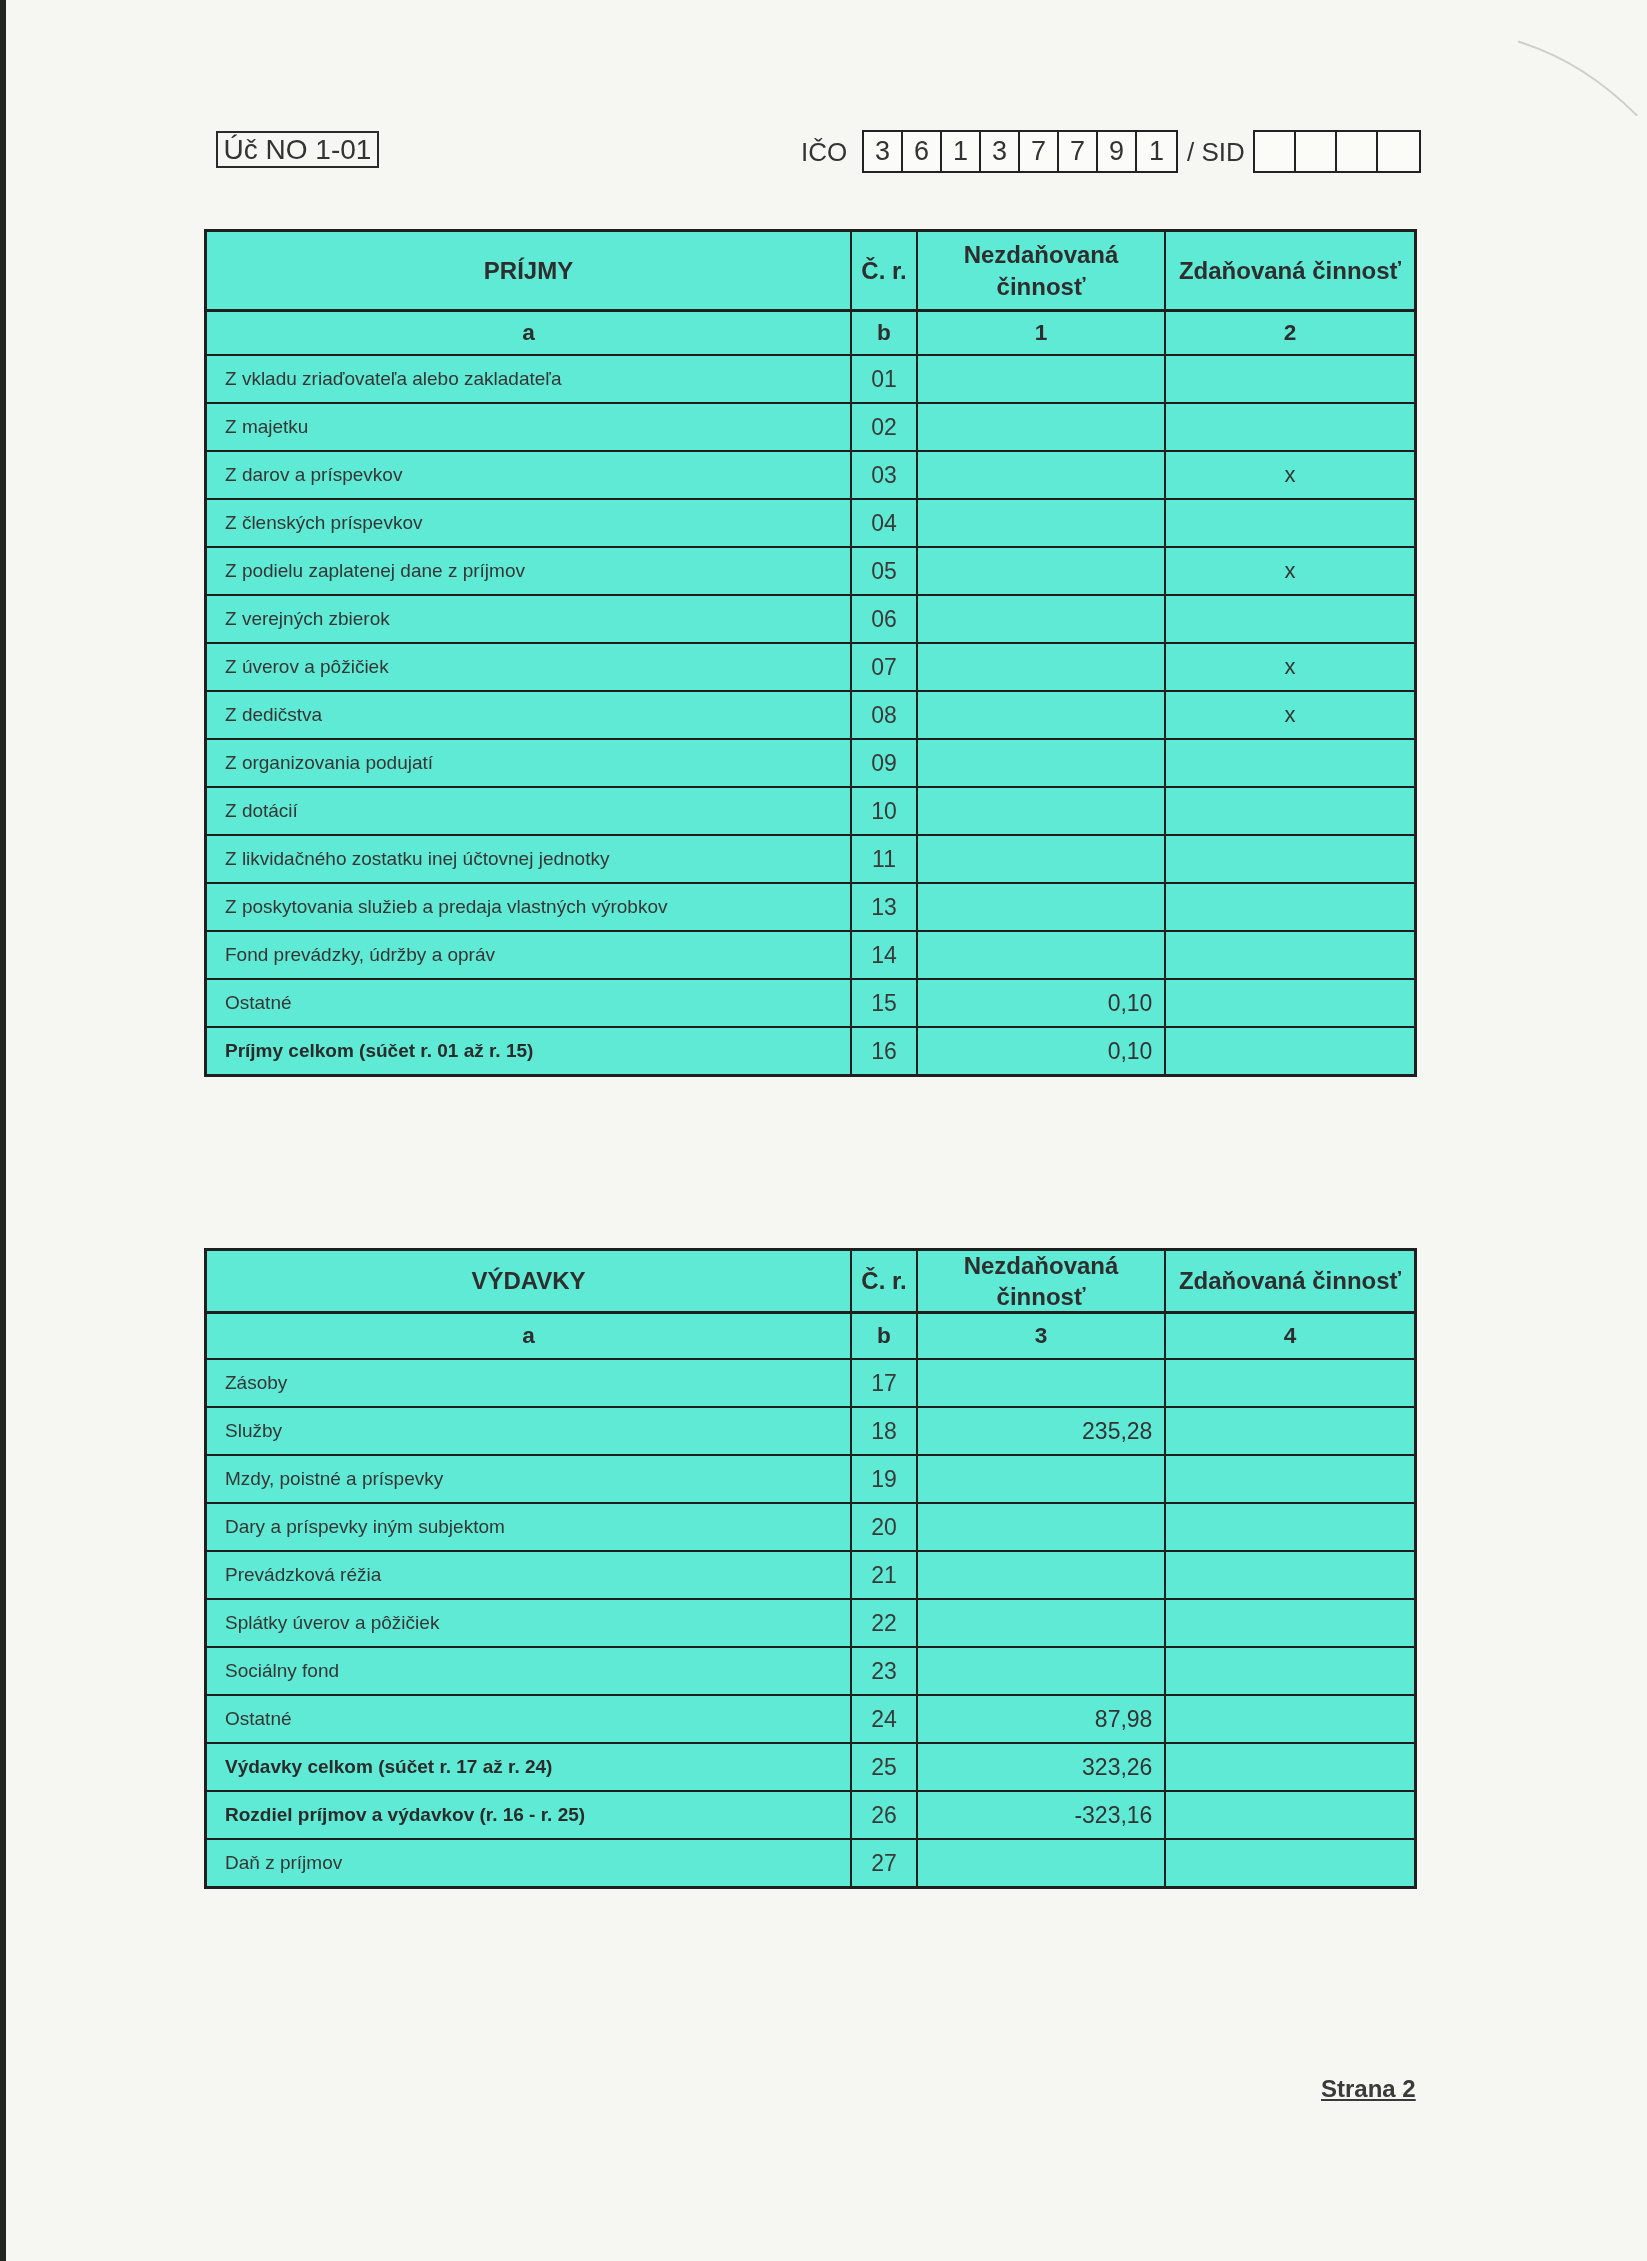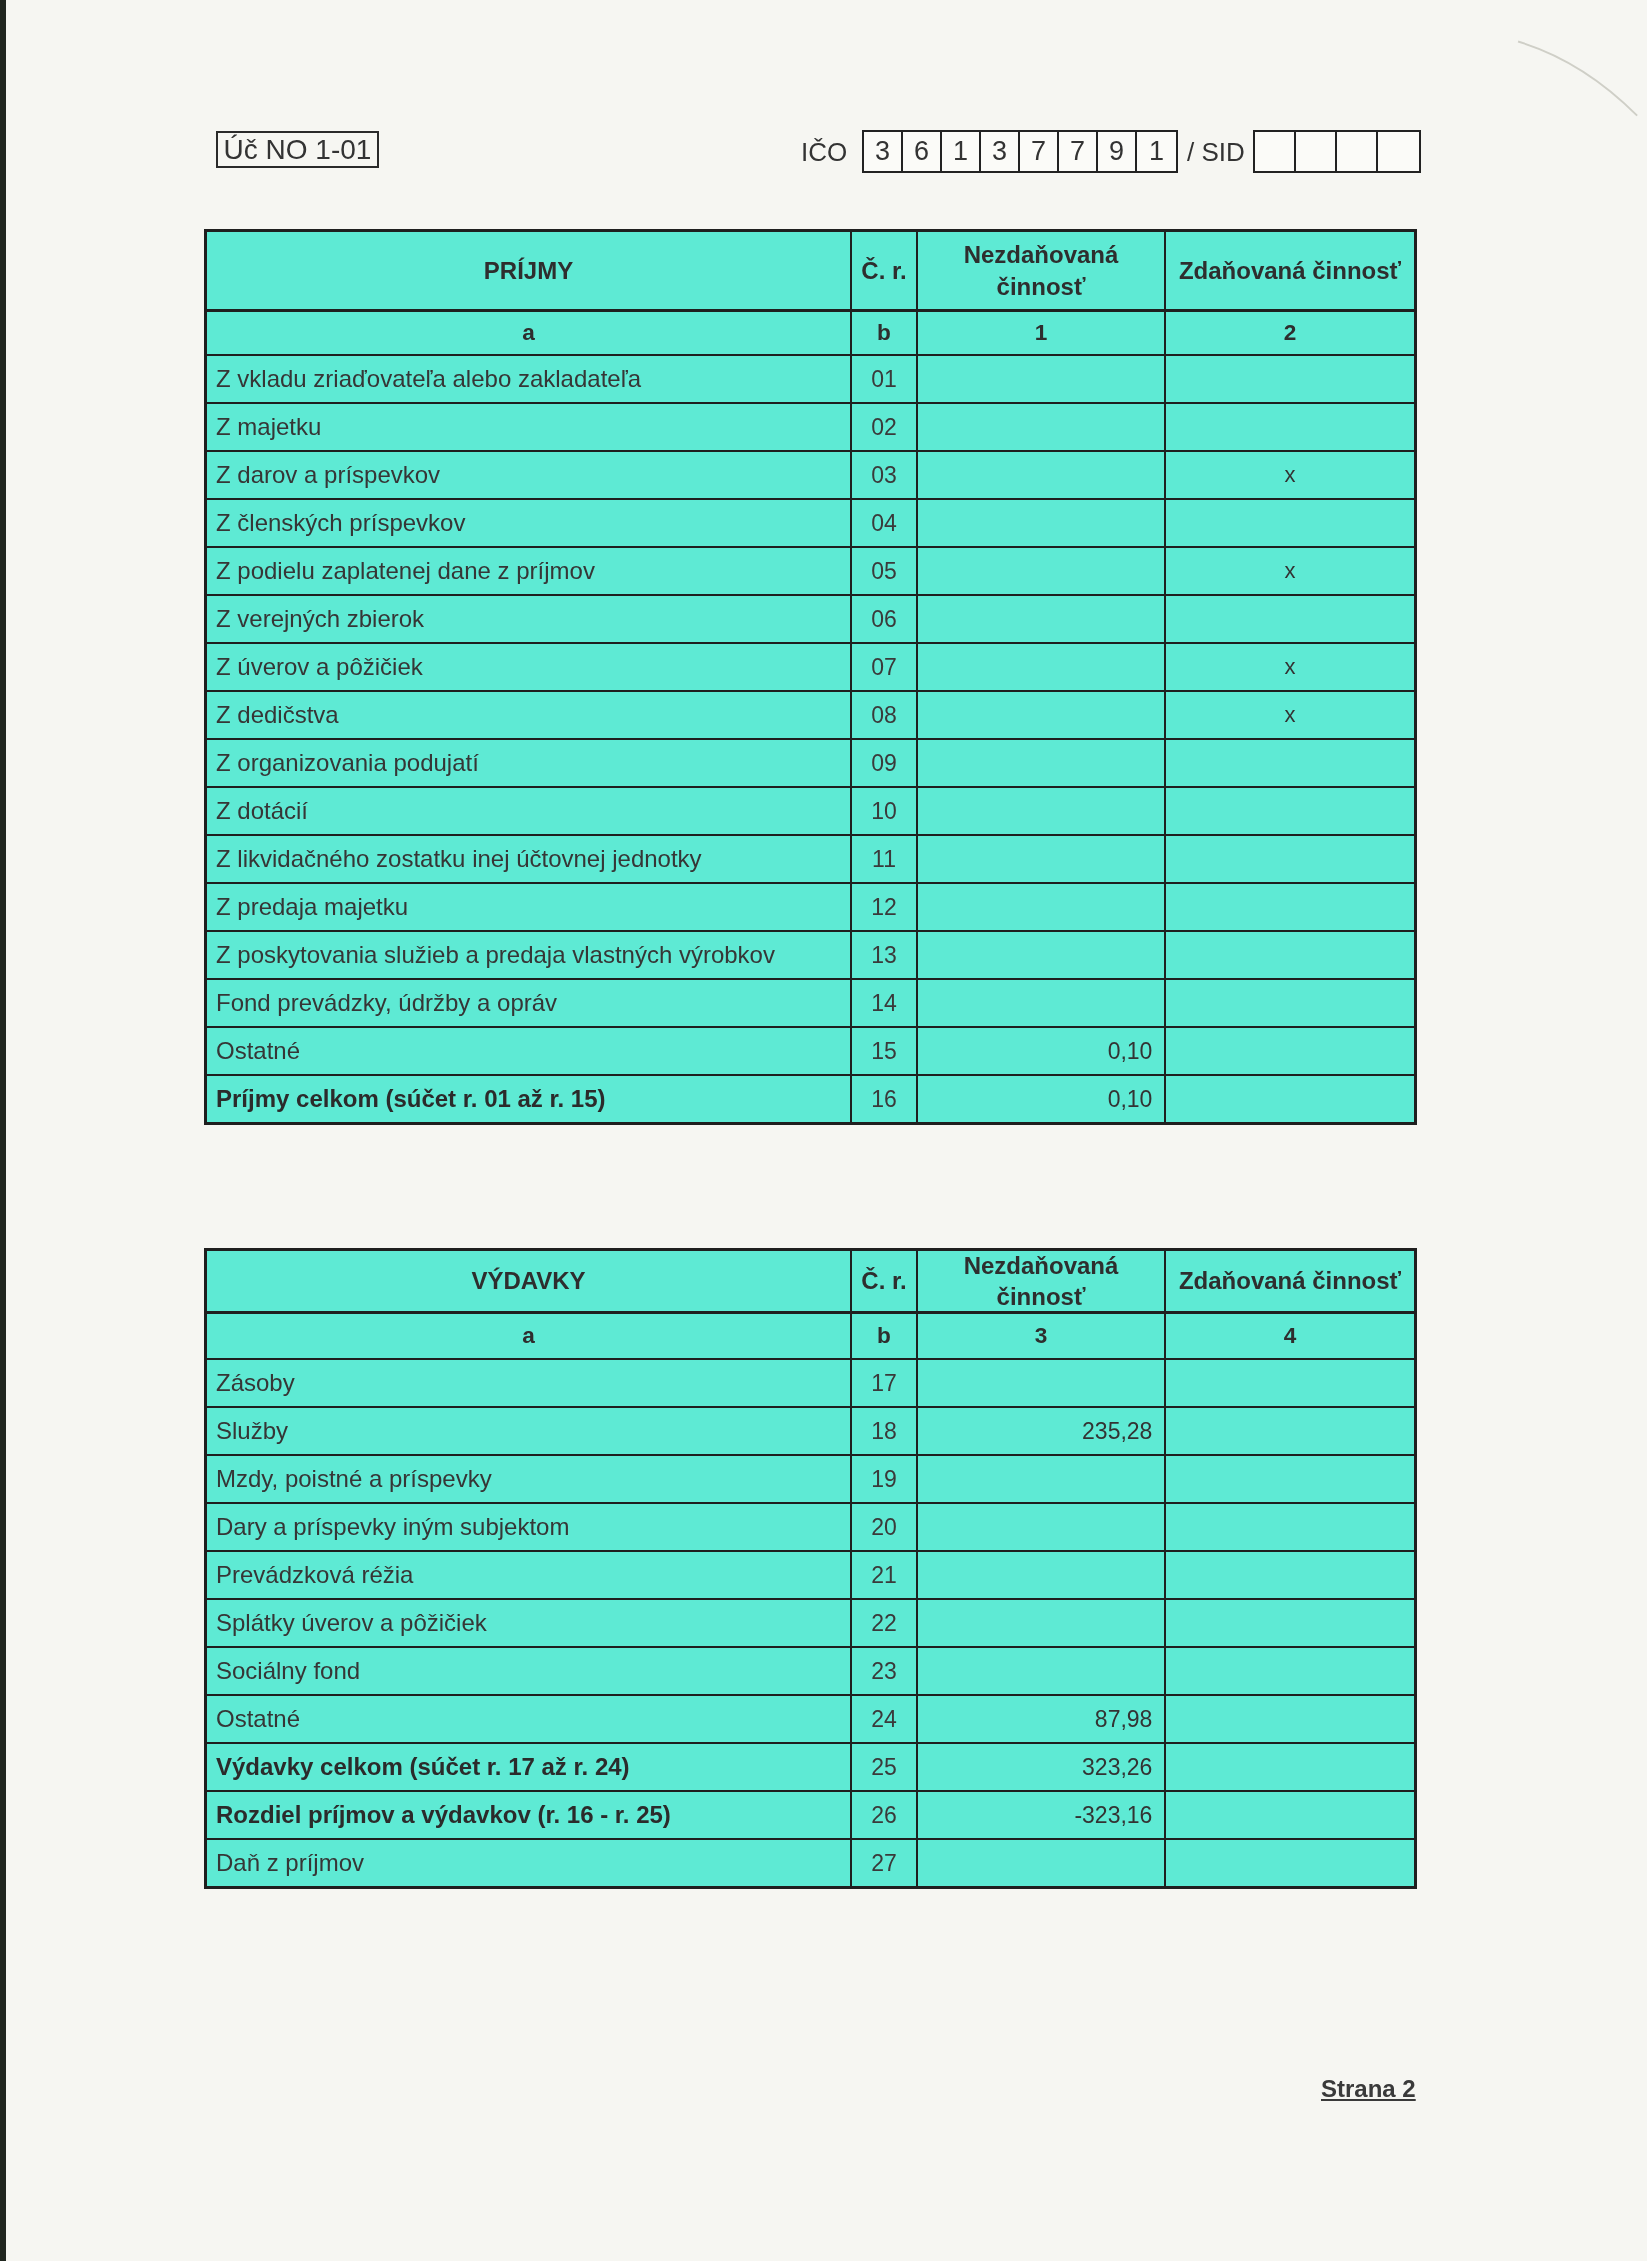--- a/index.html
+++ b/index.html
@@ -94,22 +94,22 @@
   .subhead { border-top: 3.2px solid #1f1f1f; }
   .subhead .cell {
     justify-content: center;
     font-weight: 700; font-size: 22.6px; color: #2e2e2e;
   }
   #income-table .subhead { height: 45px; }
   #expense-table .subhead { height: 47px; }
 
   .trow { height: 48px; border-top: 2.6px solid #1f1f1f; }
   .trow .lbl {
-    padding-left: 9px;
-    font-size: 24px; color: #363636;
+    padding-left: 18px;
+    font-size: 19px; color: #363636;
   }
   .trow .num { justify-content: center; font-size: 23px; color: #3a3a3a; }
   .trow .val {
     justify-content: flex-end;
     padding-right: 11.6px;
     font-size: 23px; color: #333;
   }
   .trow .val.xmark { justify-content: center; padding-right: 0; font-size: 22px; }
   .trow.bold .lbl { font-weight: 700; color: #2b2b2b; }
 
@@ -230,26 +230,20 @@
           <div class="cell val"></div>
           <div class="cell val last"></div>
         </div>
         <div class="trow">
           <div class="cell lbl">Z likvidačného zostatku inej účtovnej jednotky</div>
           <div class="cell num">11</div>
           <div class="cell val"></div>
           <div class="cell val last"></div>
         </div>
         <div class="trow">
-          <div class="cell lbl">Z predaja majetku</div>
-          <div class="cell num">12</div>
-          <div class="cell val"></div>
-          <div class="cell val last"></div>
-        </div>
-        <div class="trow">
           <div class="cell lbl">Z poskytovania služieb a predaja vlastných výrobkov</div>
           <div class="cell num">13</div>
           <div class="cell val"></div>
           <div class="cell val last"></div>
         </div>
         <div class="trow">
           <div class="cell lbl">Fond prevádzky, údržby a opráv</div>
           <div class="cell num">14</div>
           <div class="cell val"></div>
           <div class="cell val last"></div>

